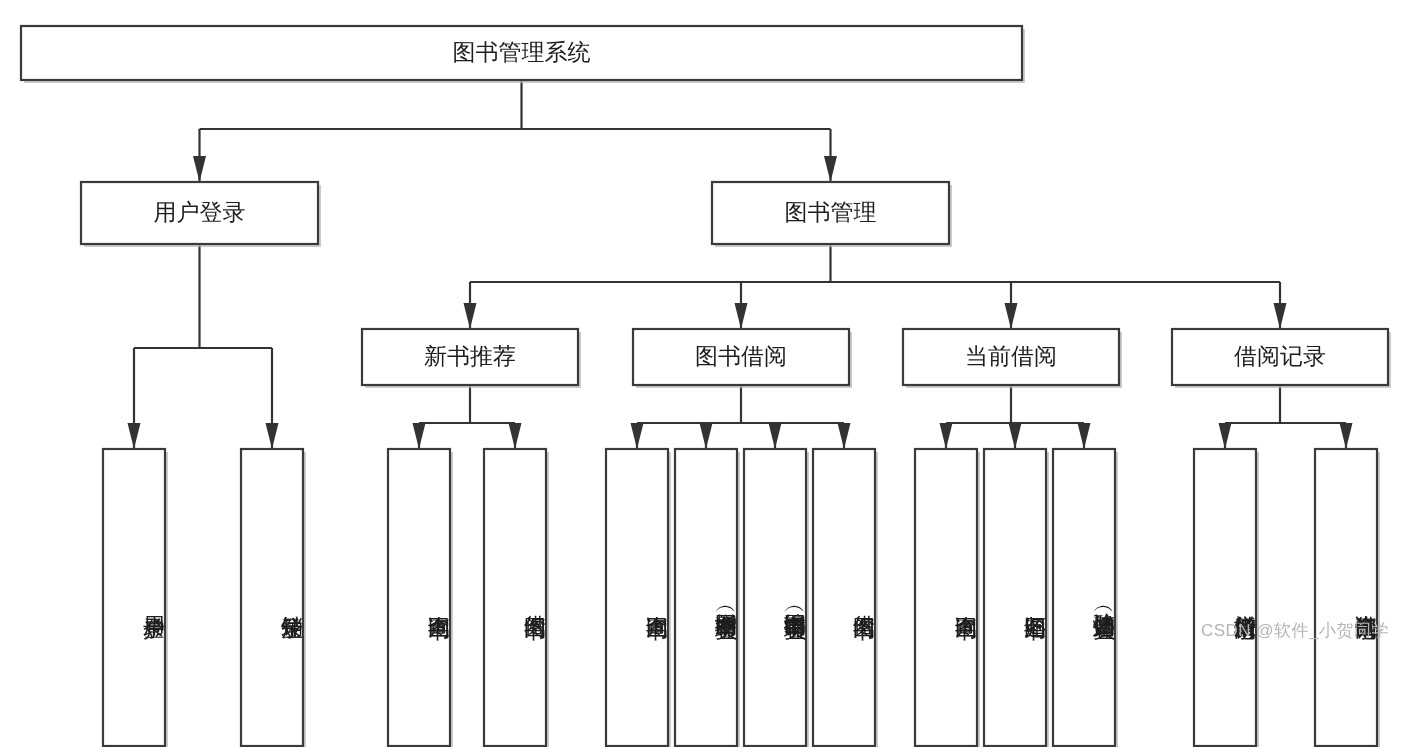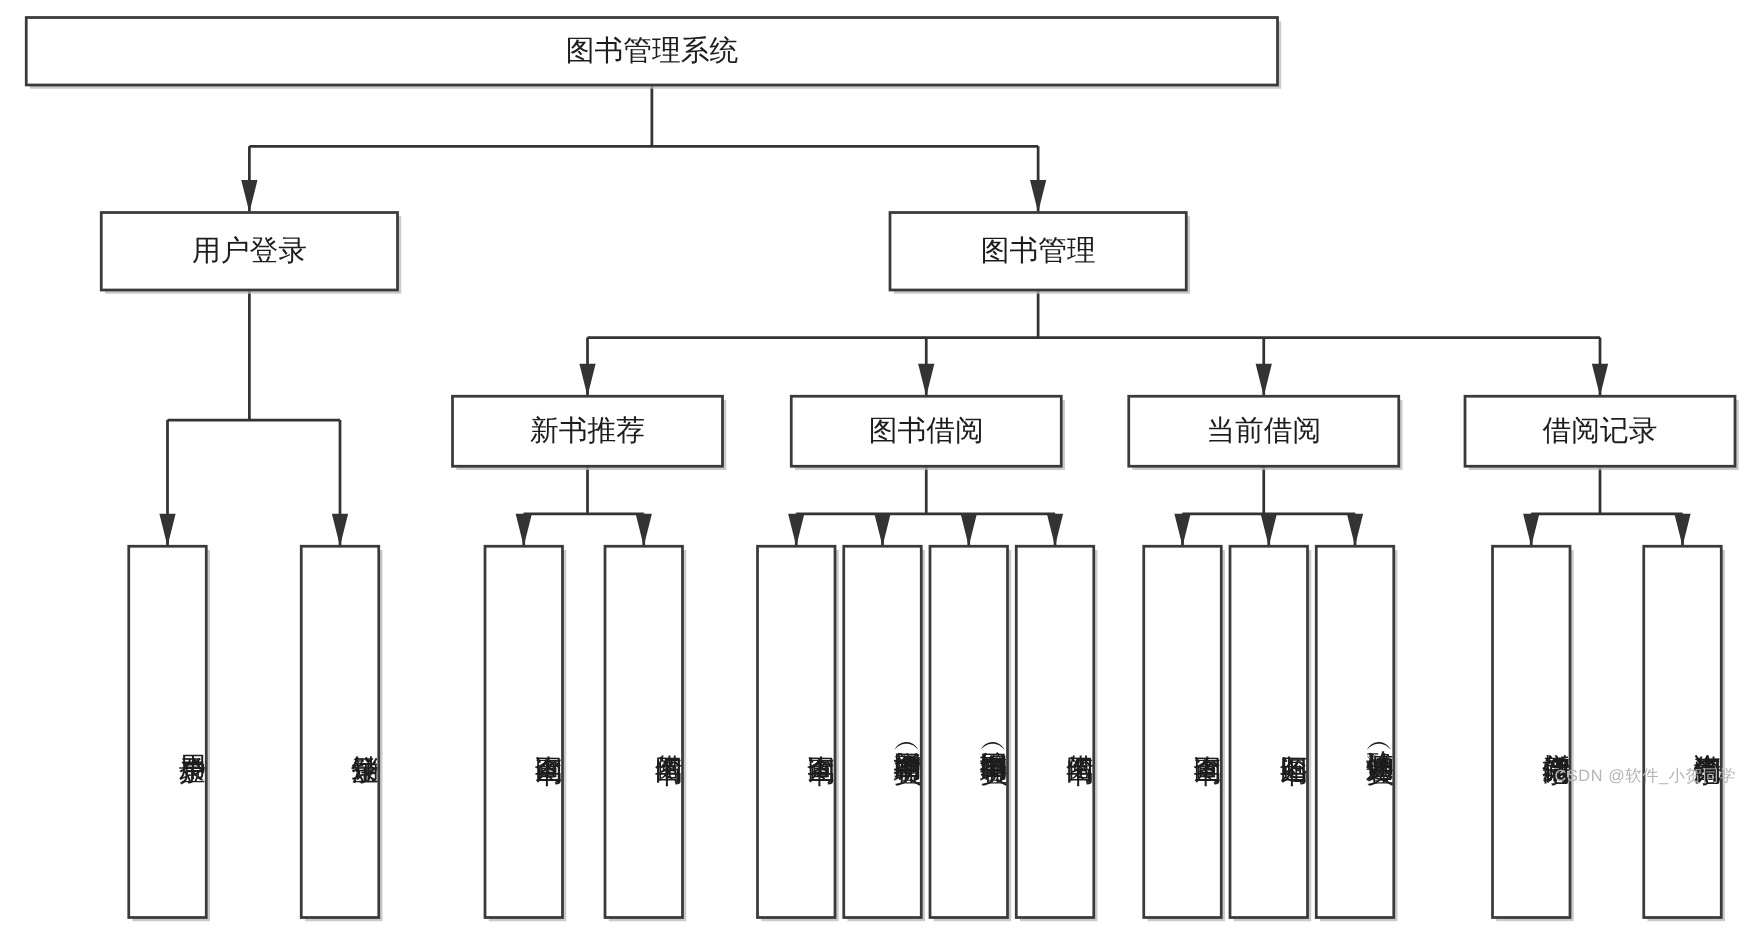--- a/index.html
+++ b/index.html
@@ -13,20 +13,21 @@
     height: 747px;
     font-family: "Liberation Sans", "DejaVu Sans", sans-serif;
     overflow: hidden;
     position: relative;
   }
   #diagram-root {
     position: relative;
     width: 1405px;
     height: 634px;
     background: #ffffff;
+    margin-top: 12px;
   }
   svg.diagram-canvas {
     position: absolute;
     left: 0;
     top: 0;
     width: 1405px;
     height: 747px;
     display: block;
   }
   .node-box {
@@ -77,21 +78,21 @@
     justify-content: center;
     letter-spacing: 1px;
     pointer-events: none;
     user-select: none;
   }
   .watermark {
     position: absolute;
     right: 16px;
     bottom: 4px;
     font-family: "Liberation Sans", "DejaVu Sans", sans-serif;
-    font-size: 13px;
+    font-size: 17px;
     color: #b4b4b4;
     letter-spacing: 0.5px;
     white-space: nowrap;
     user-select: none;
   }
 </style>
 </head>
 <body>
 
 <div id="diagram-root">

